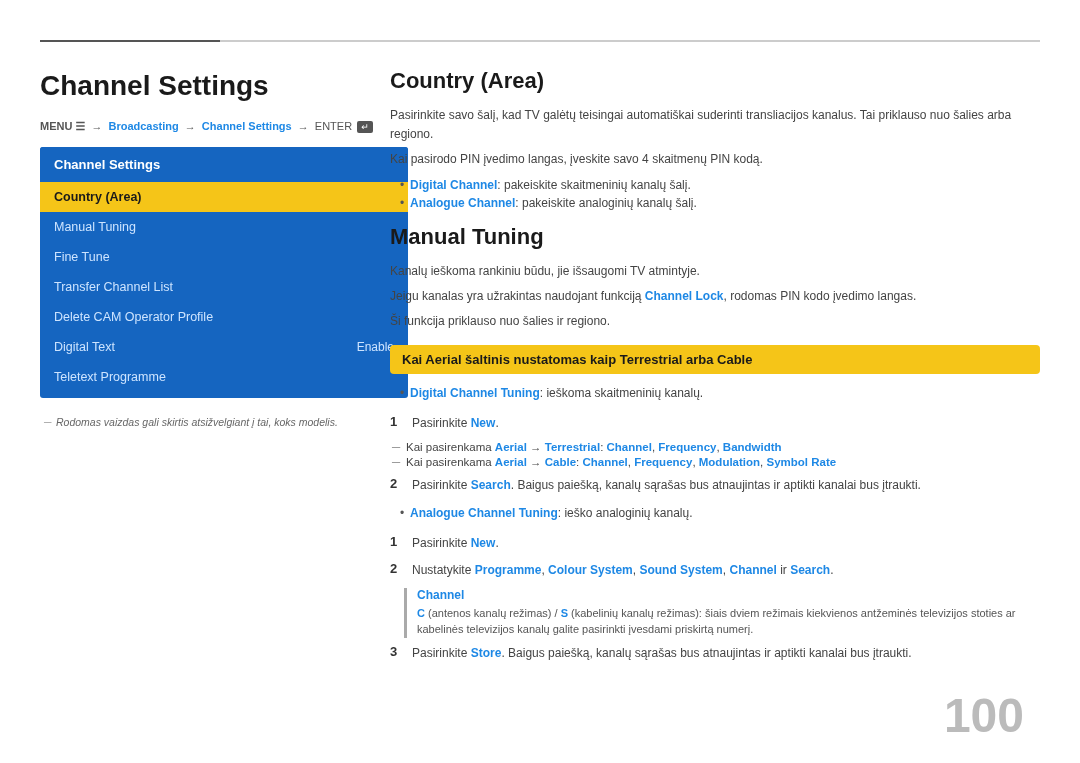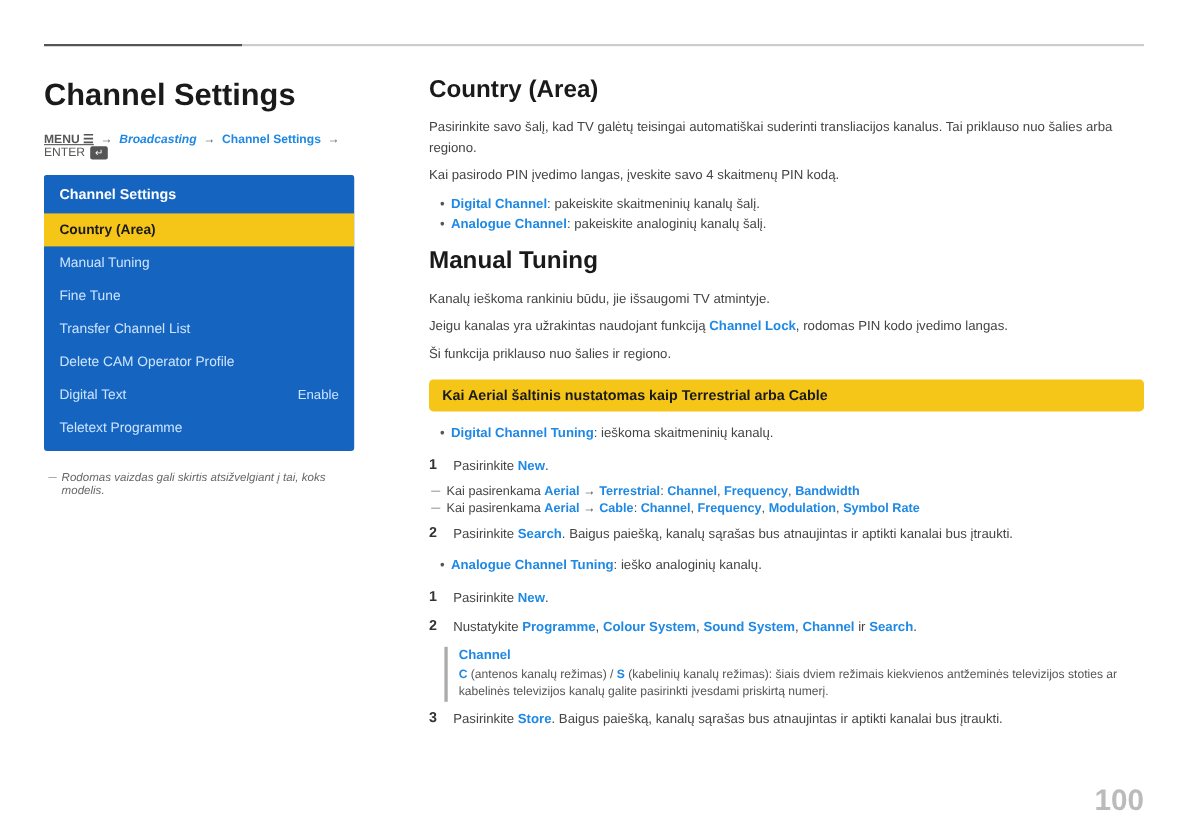--- a/index.html
+++ b/index.html
@@ -28,21 +28,21 @@
       left: 40px;
       width: 180px;
       height: 2px;
       background: #555;
     }
 
     .left-panel {
       position: absolute;
       top: 60px;
       left: 40px;
-      width: 282px;
+      width: 368px;
     }
 
     .page-title {
       font-size: 28px;
       font-weight: bold;
       color: #1a1a1a;
       margin-bottom: 18px;
       margin-top: 10px;
     }
 
@@ -51,21 +51,20 @@
       color: #555;
       margin-bottom: 14px;
     }
     .breadcrumb .arrow {
       color: #555;
       margin: 0 3px;
     }
     .breadcrumb .bc-link {
       color: #1e88e5;
       font-weight: bold;
-      font-style: italic;
     }
     .breadcrumb .bc-current {
       color: #1e88e5;
       font-weight: bold;
     }
 
     .sidebar-box {
       background: #1565c0;
       border-radius: 3px;
       overflow: hidden;
@@ -223,41 +222,40 @@
     }
     .channel-note-text {
       font-size: 11px;
       color: #555;
       line-height: 1.5;
     }
 
     .page-number {
       position: absolute;
       bottom: 20px;
-      right: 40px;
-      font-size: 27px;
+      right: 56px;
+      font-size: 48px;
       font-weight: bold;
       color: #bbb;
     }
 
     .icon-enter {
       display: inline-block;
       background: #555;
       color: #fff;
       font-size: 9px;
       padding: 1px 4px;
       border-radius: 2px;
       margin-left: 2px;
     }
     .icon-menu {
       display: inline-block;
       color: #555;
       font-weight: bold;
       font-size: 11px;
-      text-decoration: underline;
     }
   </style>
 </head>
 <body>
 
 <div class="top-line"></div>
 <div class="top-line-accent"></div>
 
 <div class="left-panel">
   <h1 class="page-title">Channel Settings</h1>

